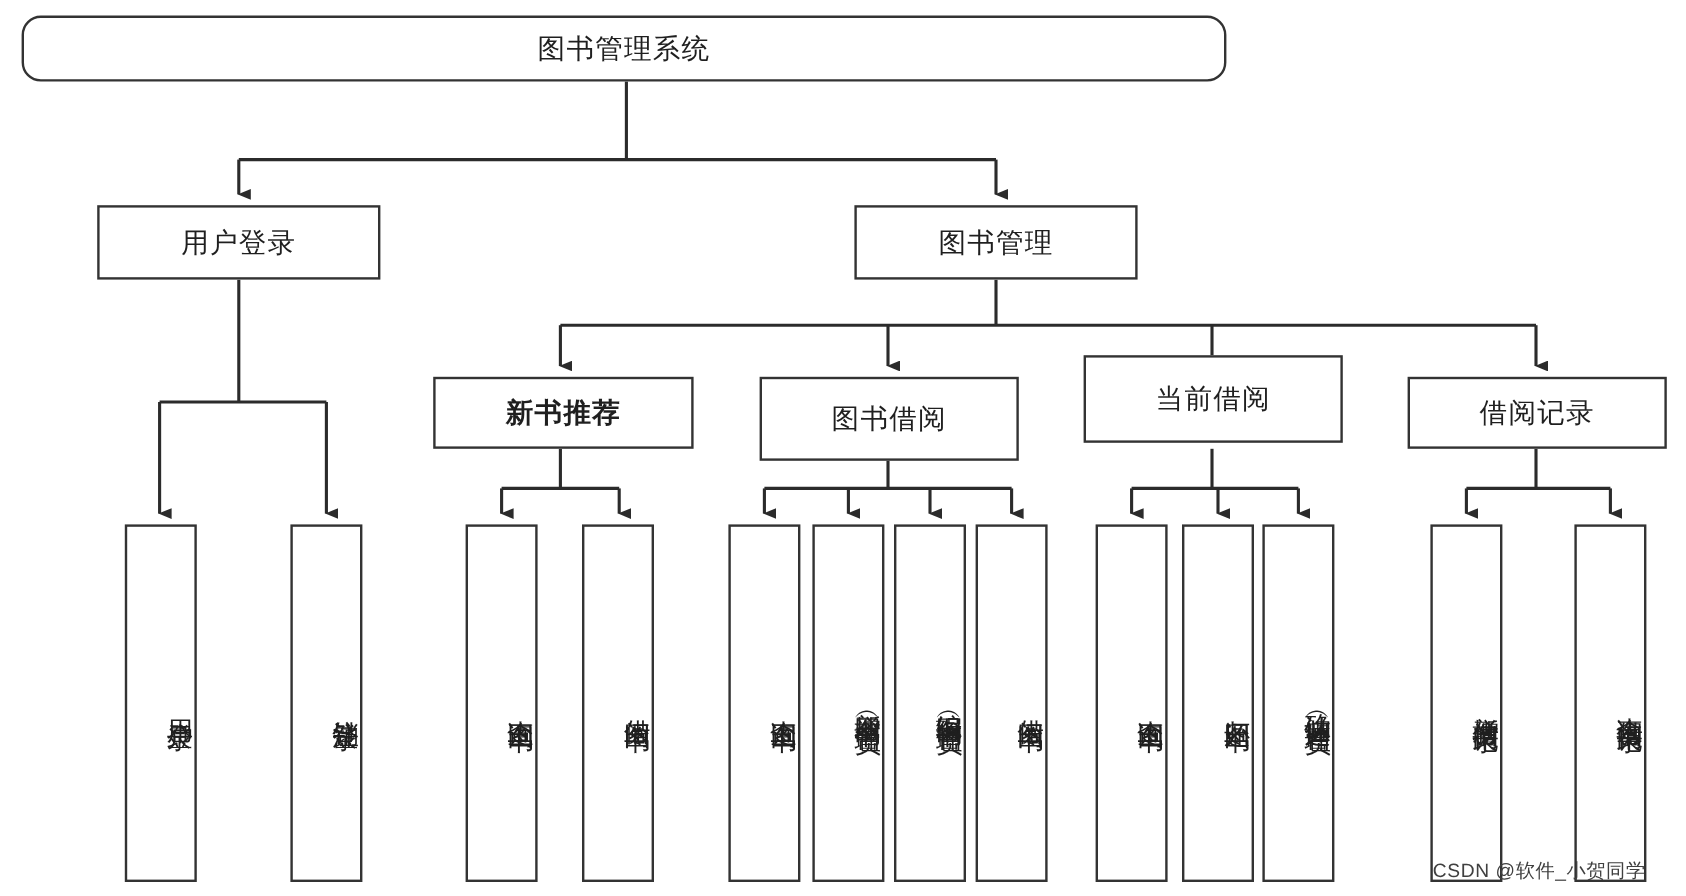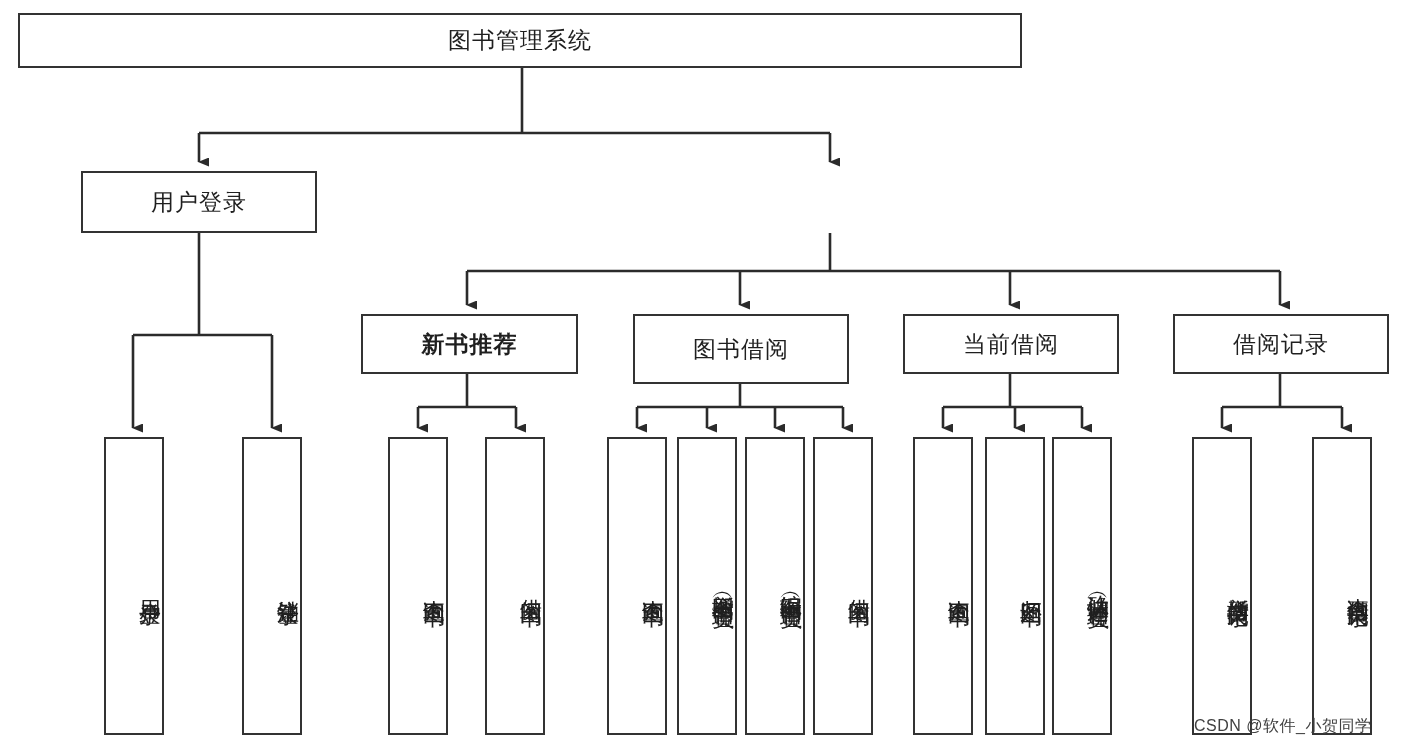--- a/index.html
+++ b/index.html
@@ -118,35 +118,38 @@
       <path d="M1015,407 L1015,428" marker-end="url(#arrowhead)"></path>
       <path d="M1082,407 L1082,428" marker-end="url(#arrowhead)"></path>
 
       <path d="M1280,374 L1280,407"></path>
       <path d="M1222,407 L1342,407"></path>
       <path d="M1222,407 L1222,428" marker-end="url(#arrowhead)"></path>
       <path d="M1342,407 L1342,428" marker-end="url(#arrowhead)"></path>
     </g>
   </svg>
 
-  <div class="node node-h" style="left:18px; top:13px; width:1004px; height:55px;">
+  <div class="node node-h" style="left:18px; top:13px; width:1004px; height:55px;border-radius:16px;">
     <span>图书管理系统</span>
   </div>
 
   <div class="node node-h" style="left:81px; top:171px; width:236px; height:62px;">
     <span>用户登录</span>
+  </div>
+  <div class="node node-h" style="left:712px; top:171px; width:236px; height:62px;">
+    <span>图书管理</span>
   </div>
 
   <div class="node node-h" style="left:361px; top:314px; width:217px; height:60px;font-weight:bold;">
     <span>新书推荐</span>
   </div>
   <div class="node node-h" style="left:633px; top:314px; width:216px; height:70px;">
     <span>图书借阅</span>
   </div>
-  <div class="node node-h" style="left:903px; top:314px; width:216px; height:60px;">
+  <div class="node node-h" style="left:903px; top:296px; width:216px; height:73px;">
     <span>当前借阅</span>
   </div>
   <div class="node node-h" style="left:1173px; top:314px; width:216px; height:60px;">
     <span>借阅记录</span>
   </div>
 
   <div class="node node-v" style="left:104px; top:437px; width:60px; height:298px;">
     <span>用户登录</span>
   </div>
   <div class="node node-v" style="left:242px; top:437px; width:60px; height:298px;">

